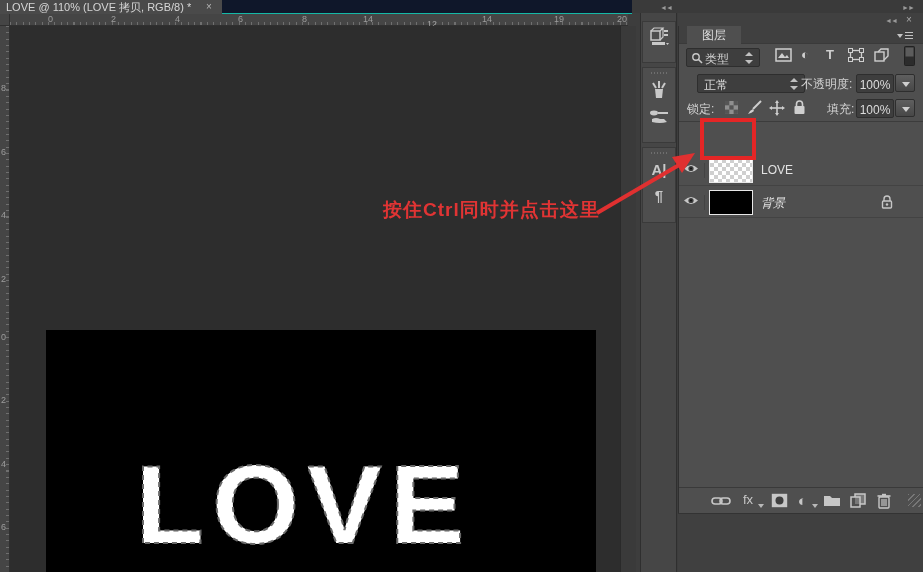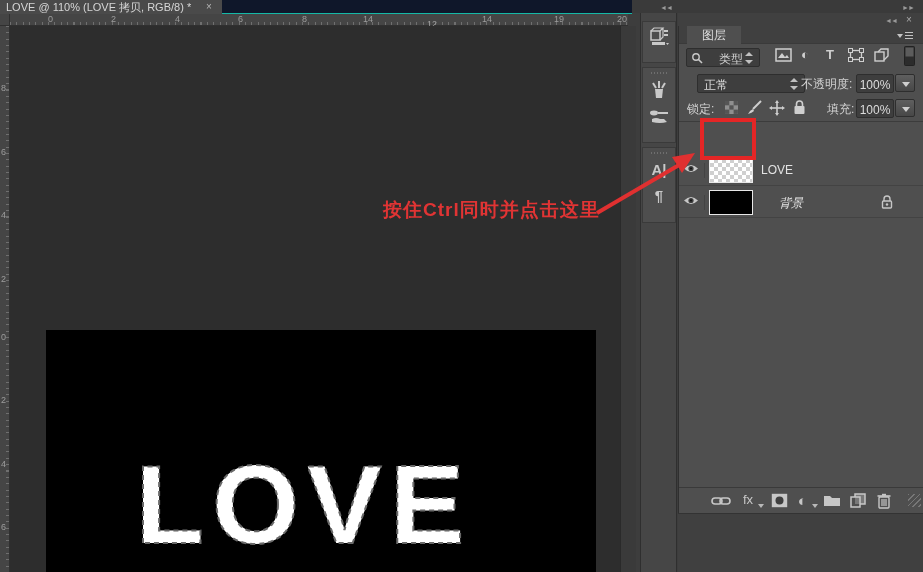--- a/index.html
+++ b/index.html
@@ -69,21 +69,21 @@
   .layer-row.sel { background:#6b7b90; }
   .eye-wrap { position:absolute; left:4px; top:8px; width:22px; height:15px; border-right:1px solid #434343; }
   .thumb { position:absolute; left:30px; top:3px; width:44px; height:25px; border:1px solid #e8e8e8;
            background-color:#fff;
            background-image:linear-gradient(45deg,#cfcfcf 25%,transparent 25%,transparent 75%,#cfcfcf 75%),
                             linear-gradient(45deg,#cfcfcf 25%,transparent 25%,transparent 75%,#cfcfcf 75%);
            background-size:8px 8px; background-position:0 0,4px 4px; }
   .thumb.black { background:#000; }
   .thumb .ants { position:absolute; left:2px; top:2px; right:2px; bottom:2px; border:1px dashed #444; }
   .lname { position:absolute; left:82px; top:8px; font-size:12px; color:#e3e3e3; white-space:nowrap; }
-  .lname.it { font-style:italic;margin-left:18px; }
+  .lname.it { font-style:italic; }
 
   #bottom-bar { position:absolute; left:0; top:461px; width:245px; height:26px; border-top:1px solid #3a3a3a; background:#4f4f4f; }
   .bicon { position:absolute; top:5px; color:#c7c7c7; }
   #fx-label { font-size:13px; color:#c7c7c7; }
   .mini-tri { position:absolute; width:0; height:0; border-left:3px solid transparent; border-right:3px solid transparent; border-top:4px solid #b9b9b9; }
   #panel-grip { position:absolute; left:110px; top:495px; width:26px; height:5px;
       background-image:repeating-linear-gradient(to right,#2f2f2f 0 1px,#6a6a6a 1px 2px,transparent 2px 3px); }
   #corner-grip { left:908px; top:494px; width:13px; height:13px;
       background-image:repeating-linear-gradient(135deg,#777 0 1px,transparent 1px 4px); }
   #below-dock { left:678px; top:513px; width:245px; height:59px; background:#404040; border-top:1px solid #333; }
@@ -197,21 +197,21 @@
   </div>
 
   <div class="prow" style="top:19px;height:25px">
     <div class="well" style="position:absolute;left:7px;top:3px;width:74px;height:19px">
       <span style="position:absolute;left:4px;top:3px">
         <svg width="12" height="12" viewBox="0 0 12 12">
             <circle cx="5" cy="5" r="3.2" fill="none" stroke="#c9c9c9" stroke-width="1.4"></circle>
             <line x1="7.5" y1="7.5" x2="11" y2="11" stroke="#c9c9c9" stroke-width="1.6"></line>
           </svg>
       </span>
-      <span class="lbl" style="position:absolute;left:32px;top:2px">类型</span>
+      <span class="lbl" style="position:absolute;left:18px;top:2px">类型</span>
       <span class="updown">
           <i class="u"></i>
           <i class="d"></i>
         </span>
     </div>
     <span class="ficon" style="left:96px">
       <svg width="17" height="14" viewBox="0 0 17 14">
           <rect x="1" y="1" width="15" height="12" fill="none" stroke="#cfcfcf" stroke-width="1.5"></rect>
           <path d="M3,10 L7,5 L10,9 L12,7 L14,10 Z" fill="#cfcfcf"></path>
         </svg>

